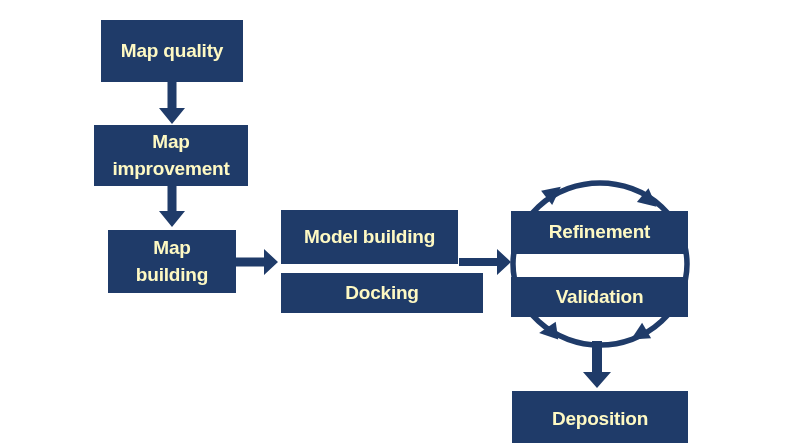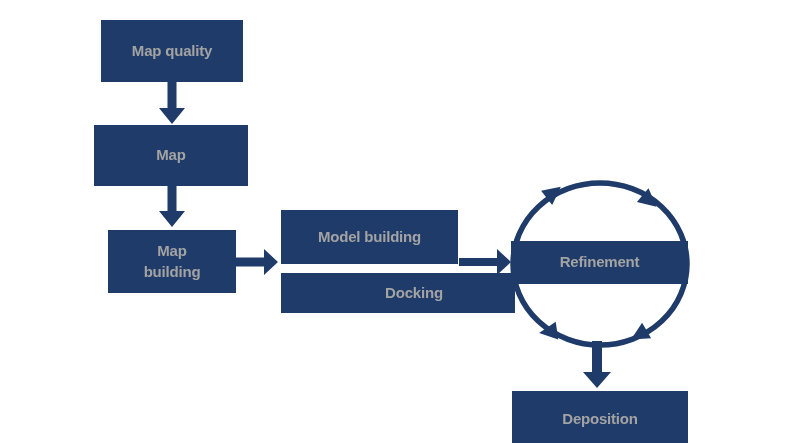--- a/index.html
+++ b/index.html
@@ -18,37 +18,37 @@
   svg.layer {
     position: absolute;
     left: 0;
     top: 0;
     z-index: 1;
   }
   .node {
     position: absolute;
     z-index: 2;
     background: #1f3b69;
-    color: #a3a3a3;
+    color: #fef9c3;
     display: flex;
     flex-direction: column;
     align-items: center;
     justify-content: center;
     text-align: right;
     font-weight: 700;
-    font-size: 15px;
+    font-size: 19px;
     line-height: 1.38;
     letter-spacing: -0.2px;
   }
   #n1 { left: 101px; top: 20px;  width: 142px; height: 62px; }
   #n2 { left: 94px;  top: 125px; width: 154px; height: 61px; }
   #n3 { left: 108px; top: 230px; width: 128px; height: 63px; }
   #n4 { left: 281px; top: 210px; width: 177px; height: 54px; }
-  #n5 { left: 281px; top: 273px; width: 202px; height: 40px; padding-left: 32px; }
-  #n6 { left: 511px; top: 211px; width: 177px; height: 43px; margin-top: 30px; }
+  #n5 { left: 281px; top: 273px; width: 202px; height: 40px; }
+  #n6 { left: 511px; top: 211px; width: 177px; height: 43px; }
   #n7 { left: 511px; top: 277px; width: 177px; height: 40px; }
   #n8 { left: 512px; top: 391px; width: 176px; height: 56px; }
 </style>
 </head>
 <body>
 
 <div id="canvas">
 
   <svg class="layer" width="800" height="443" viewBox="0 0 800 443">
 
@@ -65,37 +65,41 @@
     <polygon points="459,258 497,258 497,249 511,262 497,275 497,266 459,266" fill="#1f3b69"></polygon>
     <polygon points="592,341 602,341 602,372 611,372 597,388 583,372 592,372" fill="#1f3b69"></polygon>
   </svg>
 
   <div class="node" id="n1">
     <span>Map quality</span>
   </div>
 
   <div class="node" id="n2">
     <span>Map</span>
+    <span>improvement</span>
   </div>
 
   <div class="node" id="n3">
     <span>Map</span>
     <span>building</span>
   </div>
 
   <div class="node" id="n4">
     <span>Model building</span>
   </div>
 
   <div class="node" id="n5">
     <span>Docking</span>
   </div>
 
   <div class="node" id="n6">
     <span>Refinement</span>
   </div>
 
+  <div class="node" id="n7">
+    <span>Validation</span>
+  </div>
 
   <div class="node" id="n8">
     <span>Deposition</span>
   </div>
 
 </div>
 
 </body></html>

